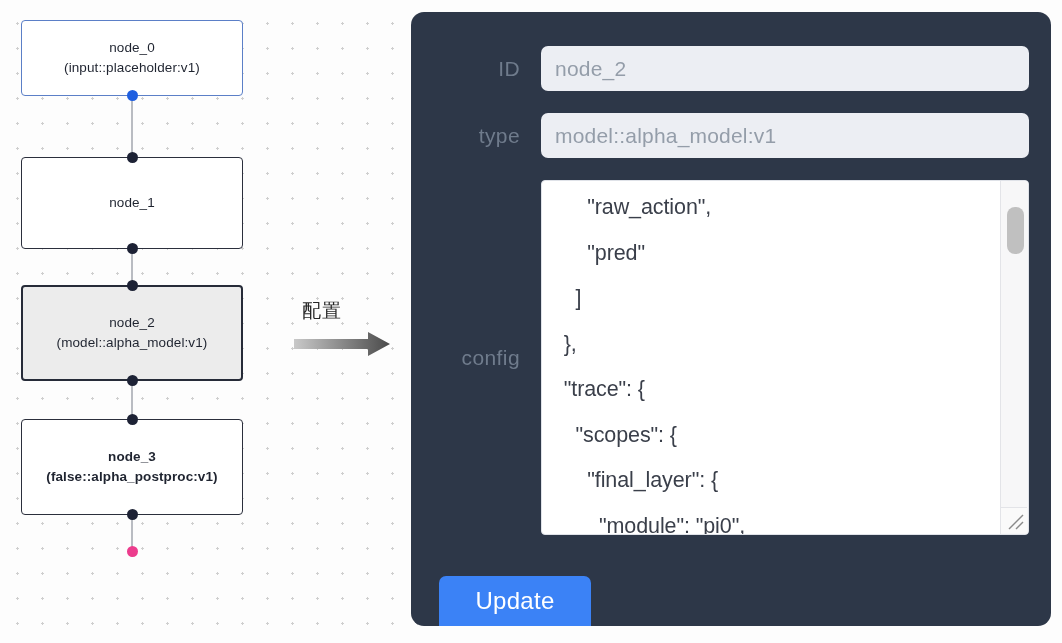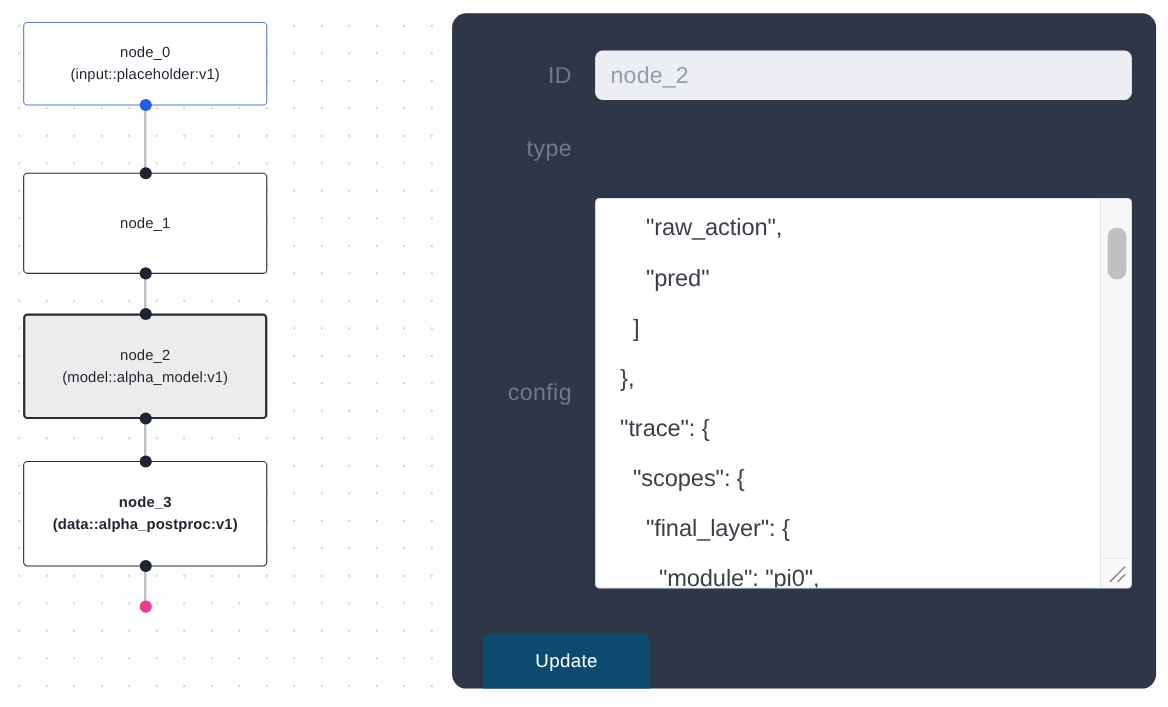--- a/index.html
+++ b/index.html
@@ -181,26 +181,26 @@
     width: 26px; height: 26px;
     background: #fafafa;
     border-top: 1px solid #e3e4e8;
   }
   .ta-resize svg { position: absolute; right: 2px; bottom: 2px; }
 
   #update-btn {
     position: absolute;
     left: 28px; bottom: 0;
     width: 152px; height: 50px;
-    background: #0c4a6e;
+    background: #3b82f6;
     border: none;
     border-radius: 7px 7px 0 0;
     color: #ffffff;
     font-family: "Liberation Sans", sans-serif;
-    font-size: 17px;
+    font-size: 24px;
     letter-spacing: .3px;
     text-align: center;
     line-height: 44px;
     cursor: pointer;
   }
 </style>
 </head>
 <body>
 
 <div id="root">
@@ -221,44 +221,57 @@
       <div class="nm">node_1</div>
     </div>
 
     <div class="node n2">
       <div class="nm">node_2</div>
       <div class="ty">(model::alpha_model:v1)</div>
     </div>
 
     <div class="node n3">
       <div class="nm">node_3</div>
-      <div class="ty">(data::alpha_postproc:v1)</div>
+      <div class="ty">(false::alpha_postproc:v1)</div>
     </div>
 
 
     <div class="port blue p0"></div>
     <div class="port p1"></div>
     <div class="port p2"></div>
     <div class="port p3"></div>
     <div class="port p4"></div>
     <div class="port p5"></div>
     <div class="port p6"></div>
     <div class="port pink p7"></div>
   </div>
 
+  <div id="annot">
+    <div class="cap">配置</div>
+    <svg width="100" height="30" viewBox="0 0 100 30">
+      <defs>
+        <linearGradient id="arrowGrad" x1="0" y1="0" x2="1" y2="0">
+          <stop offset="0%" stop-color="#c9c9c9"></stop>
+          <stop offset="100%" stop-color="#4a4a4a"></stop>
+        </linearGradient>
+      </defs>
+      <path d="M0 9 L74 9 L74 2 L96 14 L74 26 L74 19 L0 19 Z" fill="url(#arrowGrad)"></path>
+    </svg>
+  </div>
 
   <div id="panel">
 
     <div class="field-row">
       <div class="field-label">ID</div>
       <input class="text-input" type="text" value="node_2" style="">
     </div>
 
     <div class="field-row">
       <div class="field-label">type</div>
+      <input class="text-input" type="text" value="model::alpha_model:v1" style="">
     </div>
 
     <div class="field-row">
       <div class="field-label cfg">config</div>
       <div class="ta-wrap">
         <div class="ta-text">      "raw_action",
       "pred"
     ]
   },
   "trace": {

